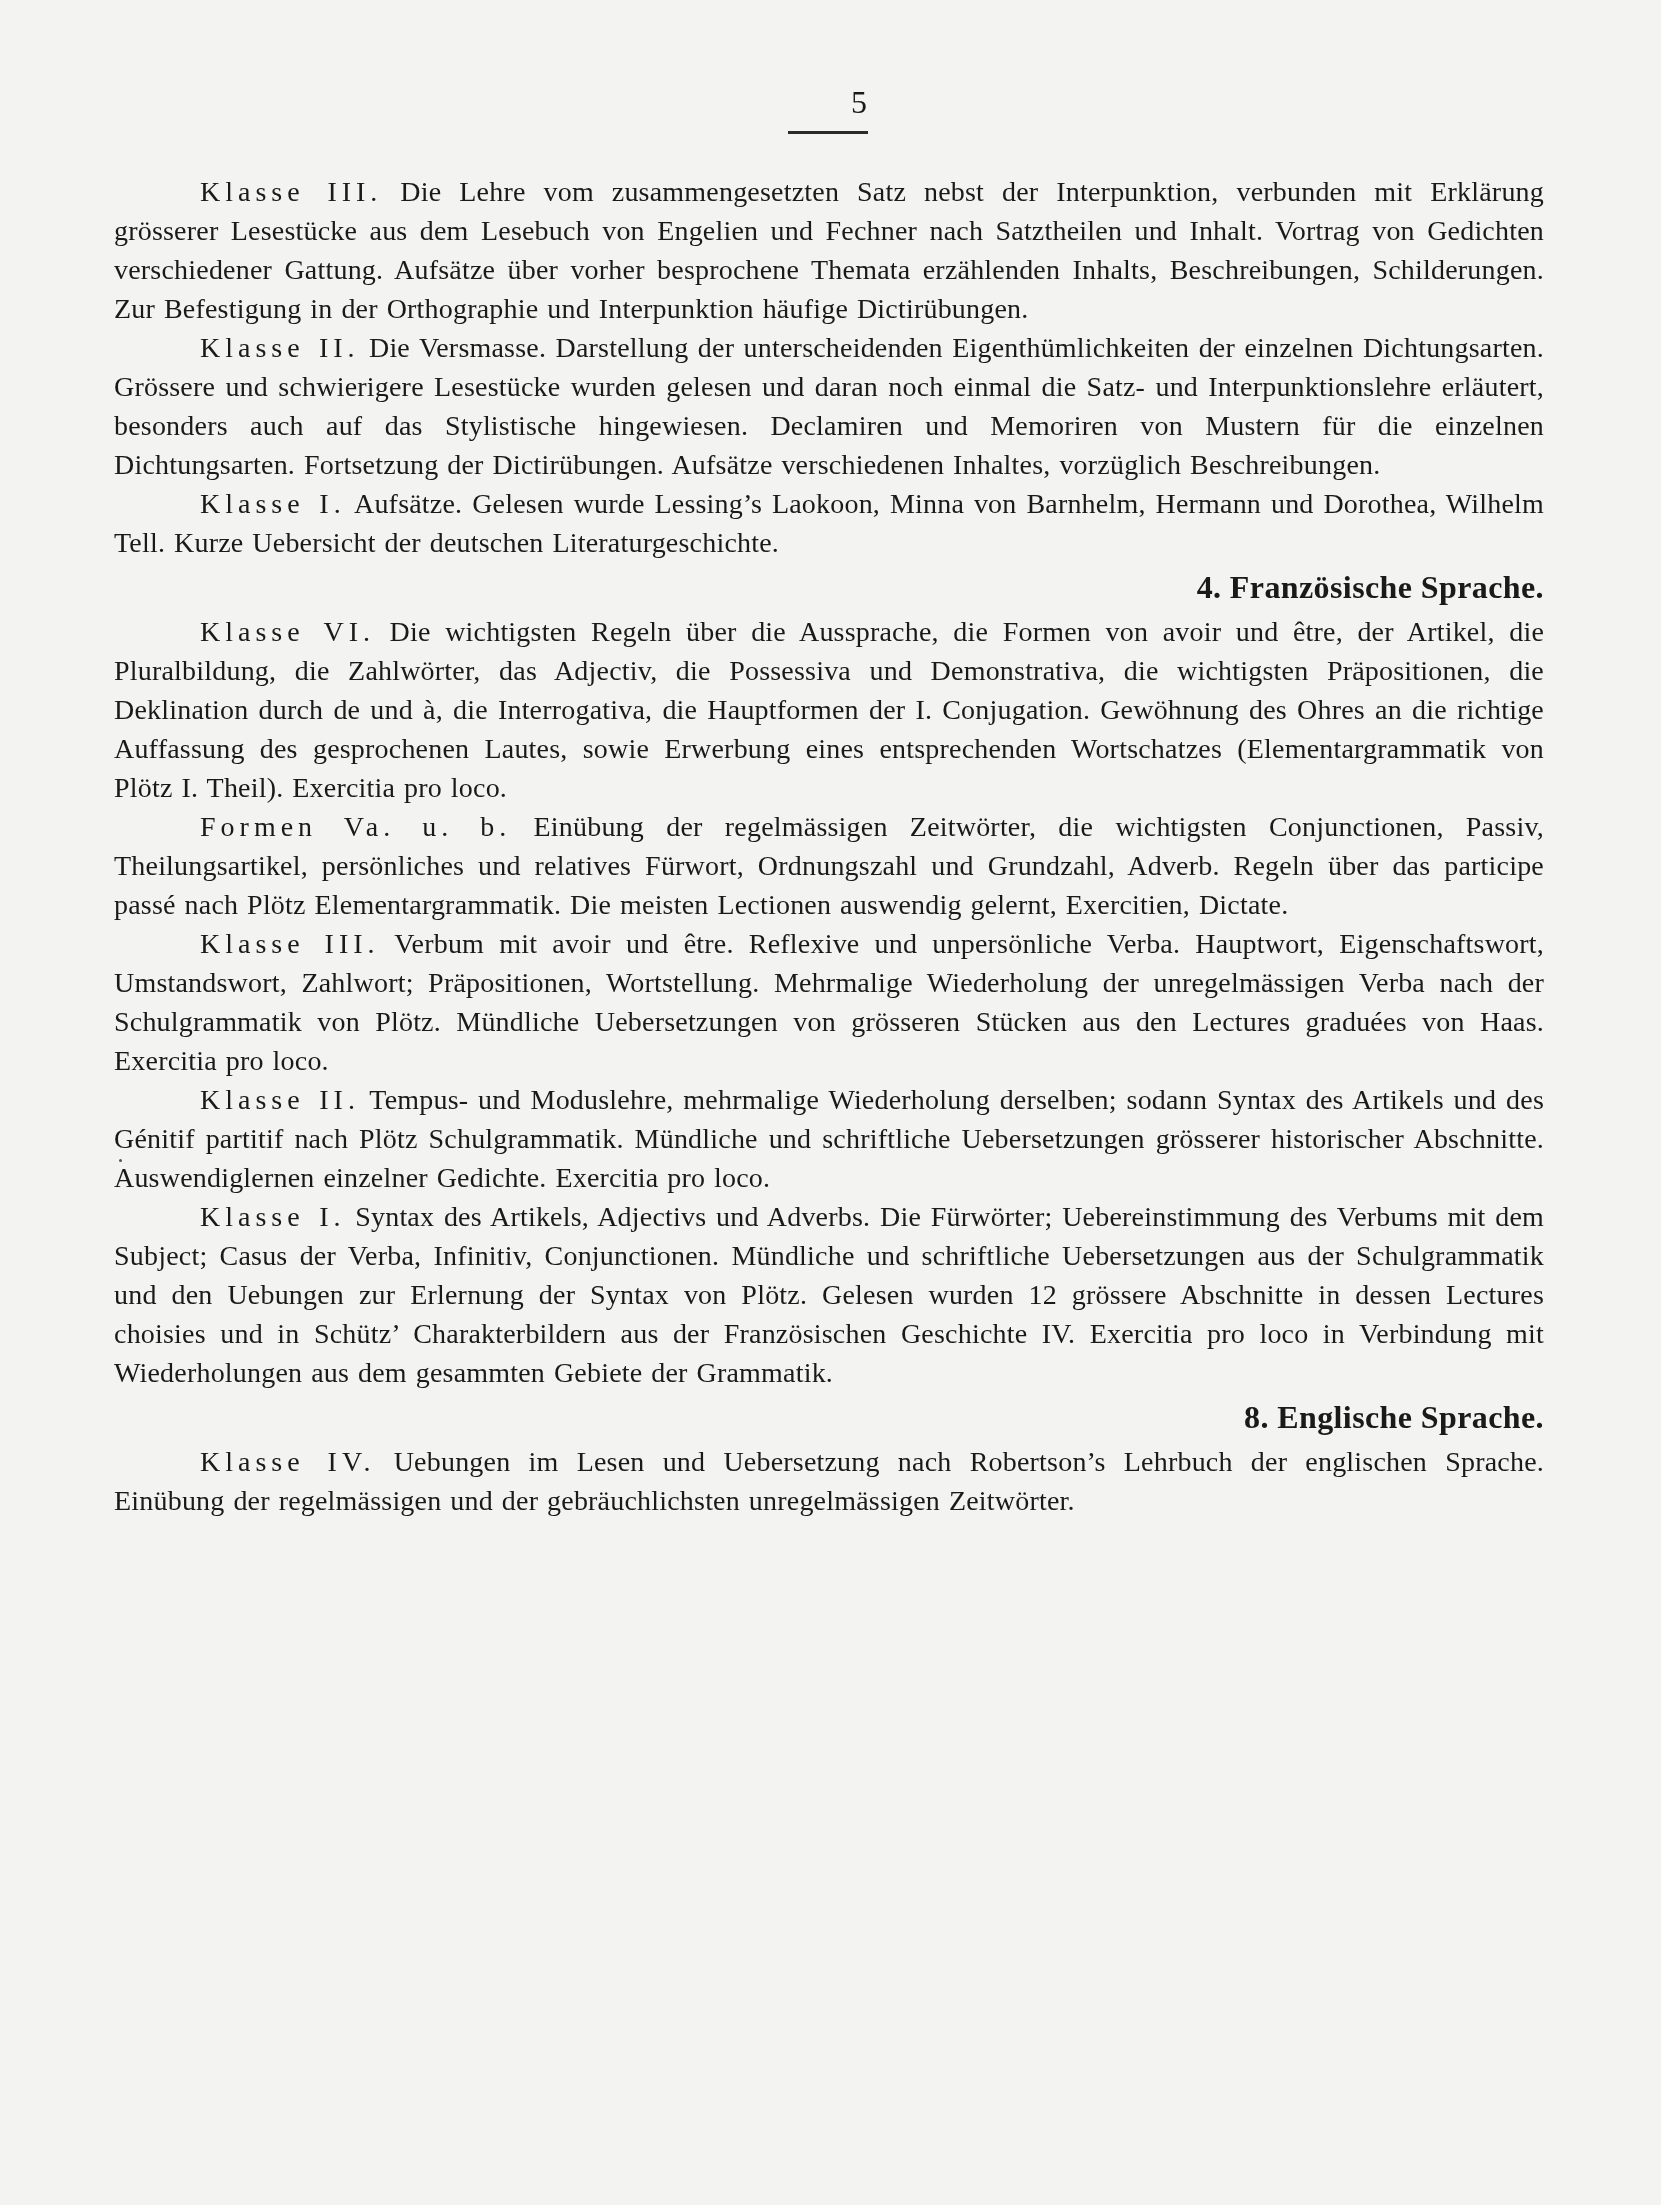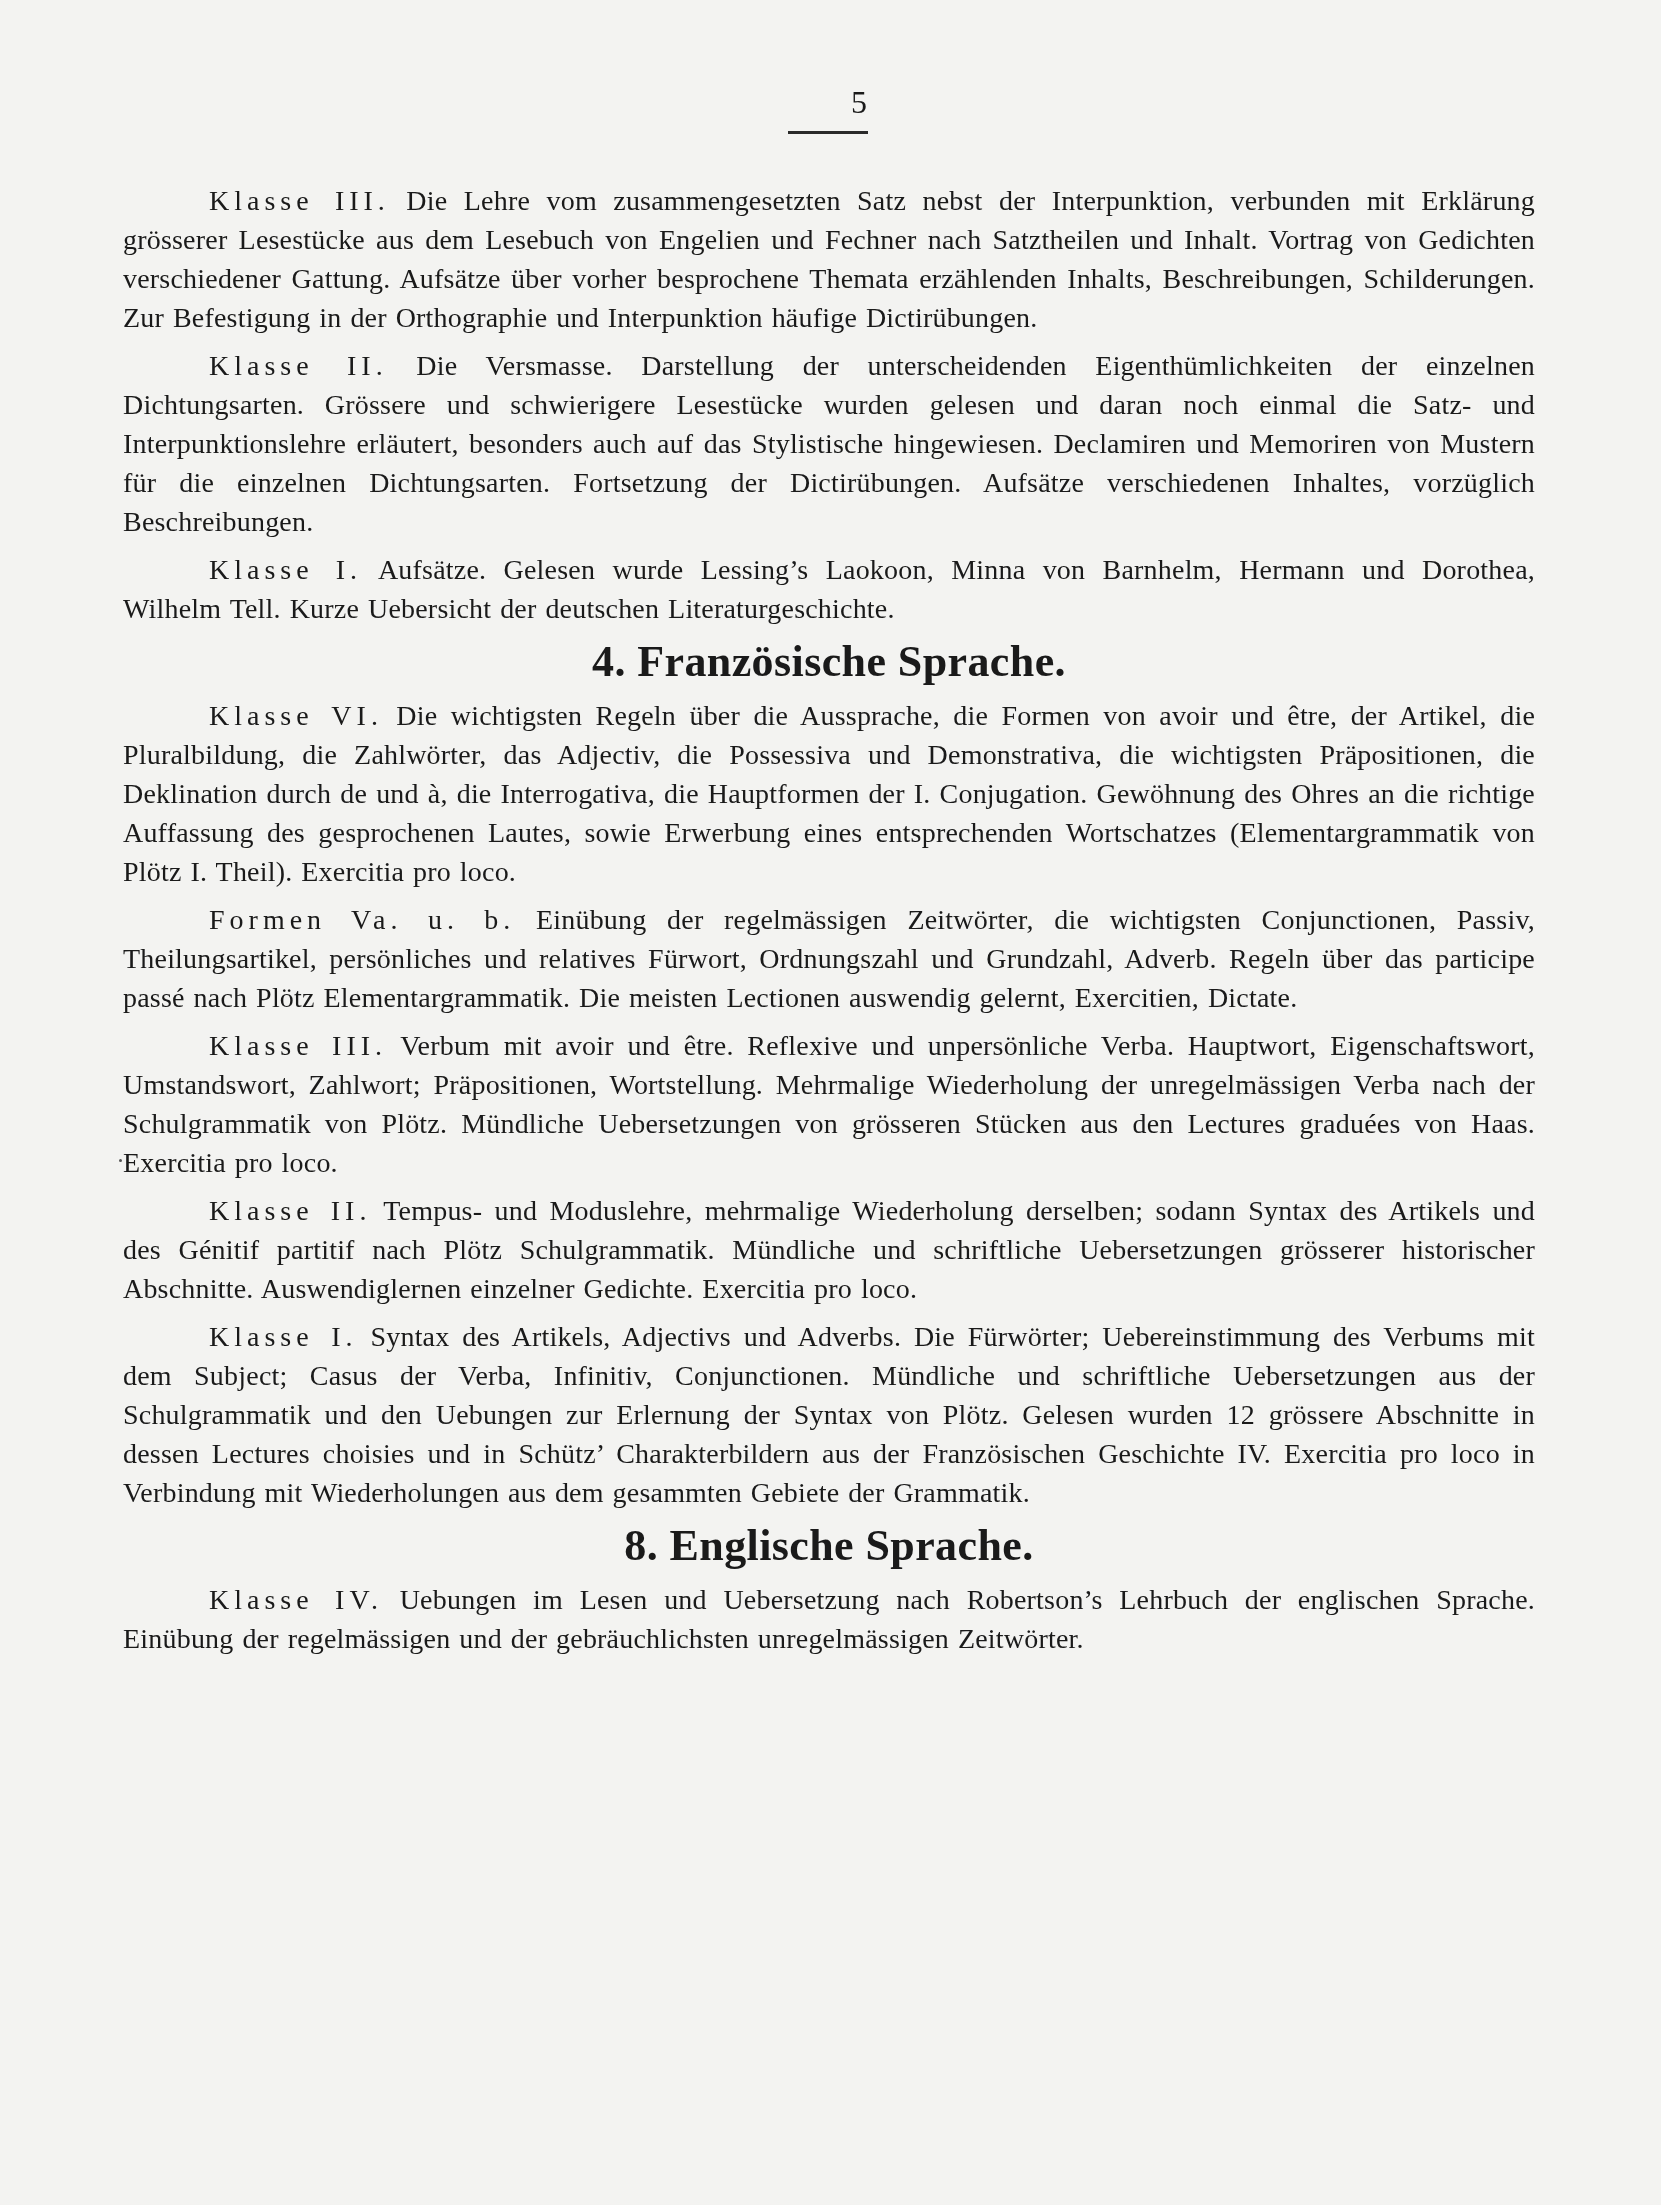--- a/index.html
+++ b/index.html
@@ -42,35 +42,35 @@
       height: 2.5px;
       background: #2a2a2a;
     }
     .flow {
       position: absolute;
       top: 172px;
       left: 0;
       width: 100%;
     }
     p.para {
-      margin: 9px;
+      margin: 0;
       font-size: 28px;
       line-height: 39px;
       text-align: justify;
       text-indent: 86px;
       letter-spacing: 0.2px;
       word-spacing: 1.7px;
     }
     .klasse {
       letter-spacing: 5px;
     }
     h2.section {
       margin: 0;
-      text-align: center;
-      font-size: 44px;
+      text-align: right;
+      font-size: 32px;
       font-weight: bold;
       line-height: 50px;
       letter-spacing: 0.4px;
     }
     .sec-fr { margin-top: 55px; margin-bottom: 20px; }
     .sec-en { margin-top: 73px; margin-bottom: 18px; }
     .stray-mark {
       position: absolute;
       left: 119px;
       top: 1159px;

